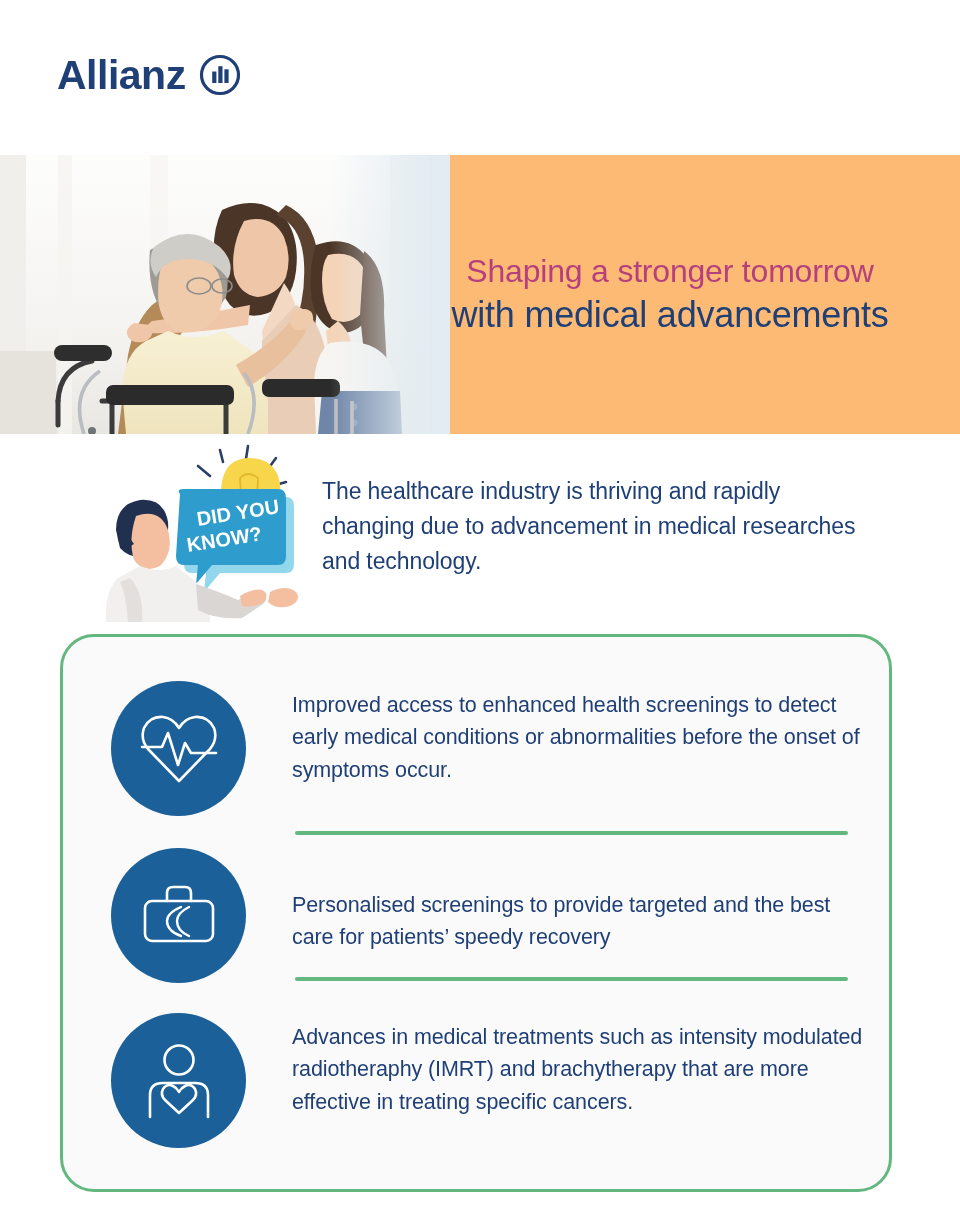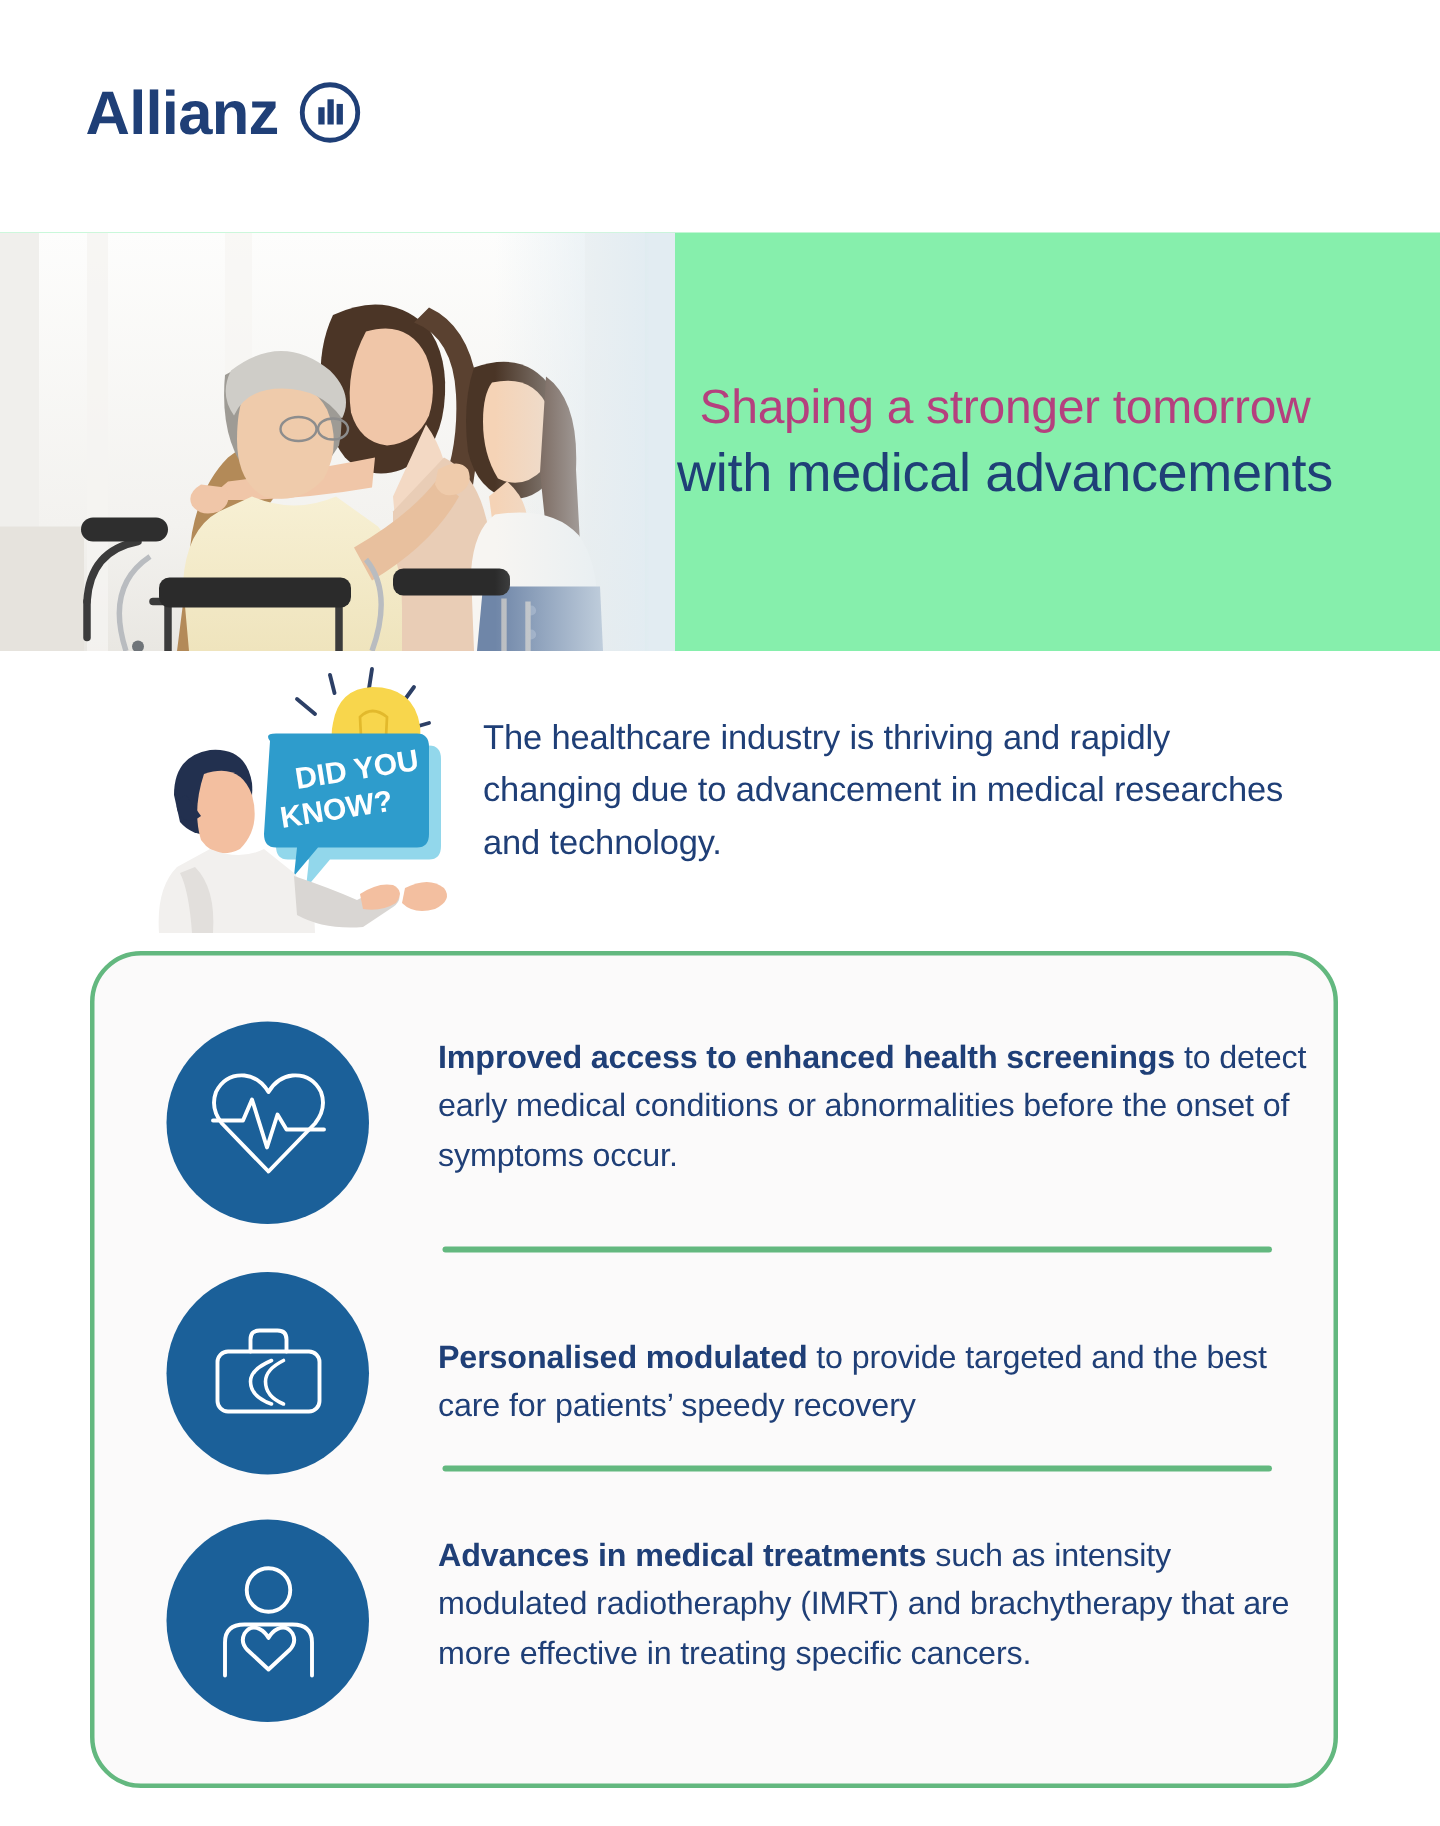--- a/index.html
+++ b/index.html
@@ -17,21 +17,21 @@
   .logo-word {
     font-family: "Liberation Sans", sans-serif;
     font-weight: 700; font-size: 41px; letter-spacing: -0.5px;
     color: #1f3f77; line-height: 1;
   }
   .logo-mark { width: 42px; height: 42px; display: block; }
 
   
   .hero {
     position: absolute; left: 0; top: 155px; width: 960px; height: 279px;
-    background: #86efac; overflow: hidden;
+    background: #fdba74; overflow: hidden;
   }
   .hero-photo { position: absolute; left: 0; top: 0; width: 430px; height: 279px; overflow: hidden; }
   .hero-photo svg { display: block; }
   .hero-fade {
     position: absolute; left: 330px; top: 0; width: 120px; height: 279px;
     background: linear-gradient(to right, rgba(226,236,242,0) 0%, rgba(226,236,242,1) 86%);
   }
   .hero-text {
     position: absolute; left: 400px; top: 0; width: 540px; height: 279px;
     display: flex; flex-direction: column; justify-content: center; align-items: center;
@@ -76,21 +76,21 @@
   .item-3 .bullet-icon { left: 48px; top: 34px; }
   .bullet-icon svg { display: block; }
 
   .bullet-text {
     position: absolute; left: 229px; width: 580px;
     font-size: 21.5px; line-height: 1.51; color: #1f3f77; letter-spacing: -0.1px;
   }
   .item-1 .bullet-text { top: 42px; }
   .item-2 .bullet-text { top: 75px; }
   .item-3 .bullet-text { top: 42px; }
-  .bullet-text b { font-weight: 700; }
+  .bullet-text b { font-weight: 400; }
 
   .divider {
     position: absolute; left: 232px; width: 553px; height: 4px;
     background: #63b87f; border-radius: 2px;
   }
   .divider-1 { top: 194px; }
   .divider-2 { top: 340px; }
 </style>
 </head>
 <body>
@@ -247,21 +247,21 @@
       <div class="item item-2">
         <div class="bullet-icon">
           <svg width="72" height="66" viewBox="0 0 72 66">
             <rect x="2" y="18" width="68" height="40" rx="7" fill="none" stroke="#ffffff" stroke-width="2.6"></rect>
             <path d="M24 18 L24 10 Q24 4 30 4 L42 4 Q48 4 48 10 L48 18" fill="none" stroke="#ffffff" stroke-width="2.6" stroke-linecap="round"></path>
             <path d="M38 24 Q24 30 24 38 Q24 48 38 53" fill="none" stroke="#ffffff" stroke-width="2.4" stroke-linecap="round"></path>
             <path d="M46 24 Q34 30 34 38 Q34 48 46 53" fill="none" stroke="#ffffff" stroke-width="2.4" stroke-linecap="round"></path>
           </svg>
         </div>
         <div class="bullet-text">
-          <b>Personalised modulated</b><span> to provide targeted and the best care for patients’ speedy recovery</span>
+          <b>Personalised screenings</b><span> to provide targeted and the best care for patients’ speedy recovery</span>
         </div>
       </div>
       <div class="divider divider-2"></div>
 
       <div class="item item-3">
         <div class="bullet-icon">
           <svg width="68" height="76" viewBox="0 0 68 76">
             <circle cx="34" cy="17" r="14.5" fill="none" stroke="#ffffff" stroke-width="2.6"></circle>
             <path d="M5 74 L5 52 Q5 40 18 40 L50 40 Q63 40 63 52 L63 74" fill="none" stroke="#ffffff" stroke-width="2.6" stroke-linecap="round"></path>
             <path d="M34 70 L20 57 Q15 52 18 46 Q22 40 28 43 Q32 45 34 49 Q36 45 40 43 Q46 40 50 46 Q53 52 48 57 Z" fill="none" stroke="#ffffff" stroke-width="2.6" stroke-linejoin="round"></path>

